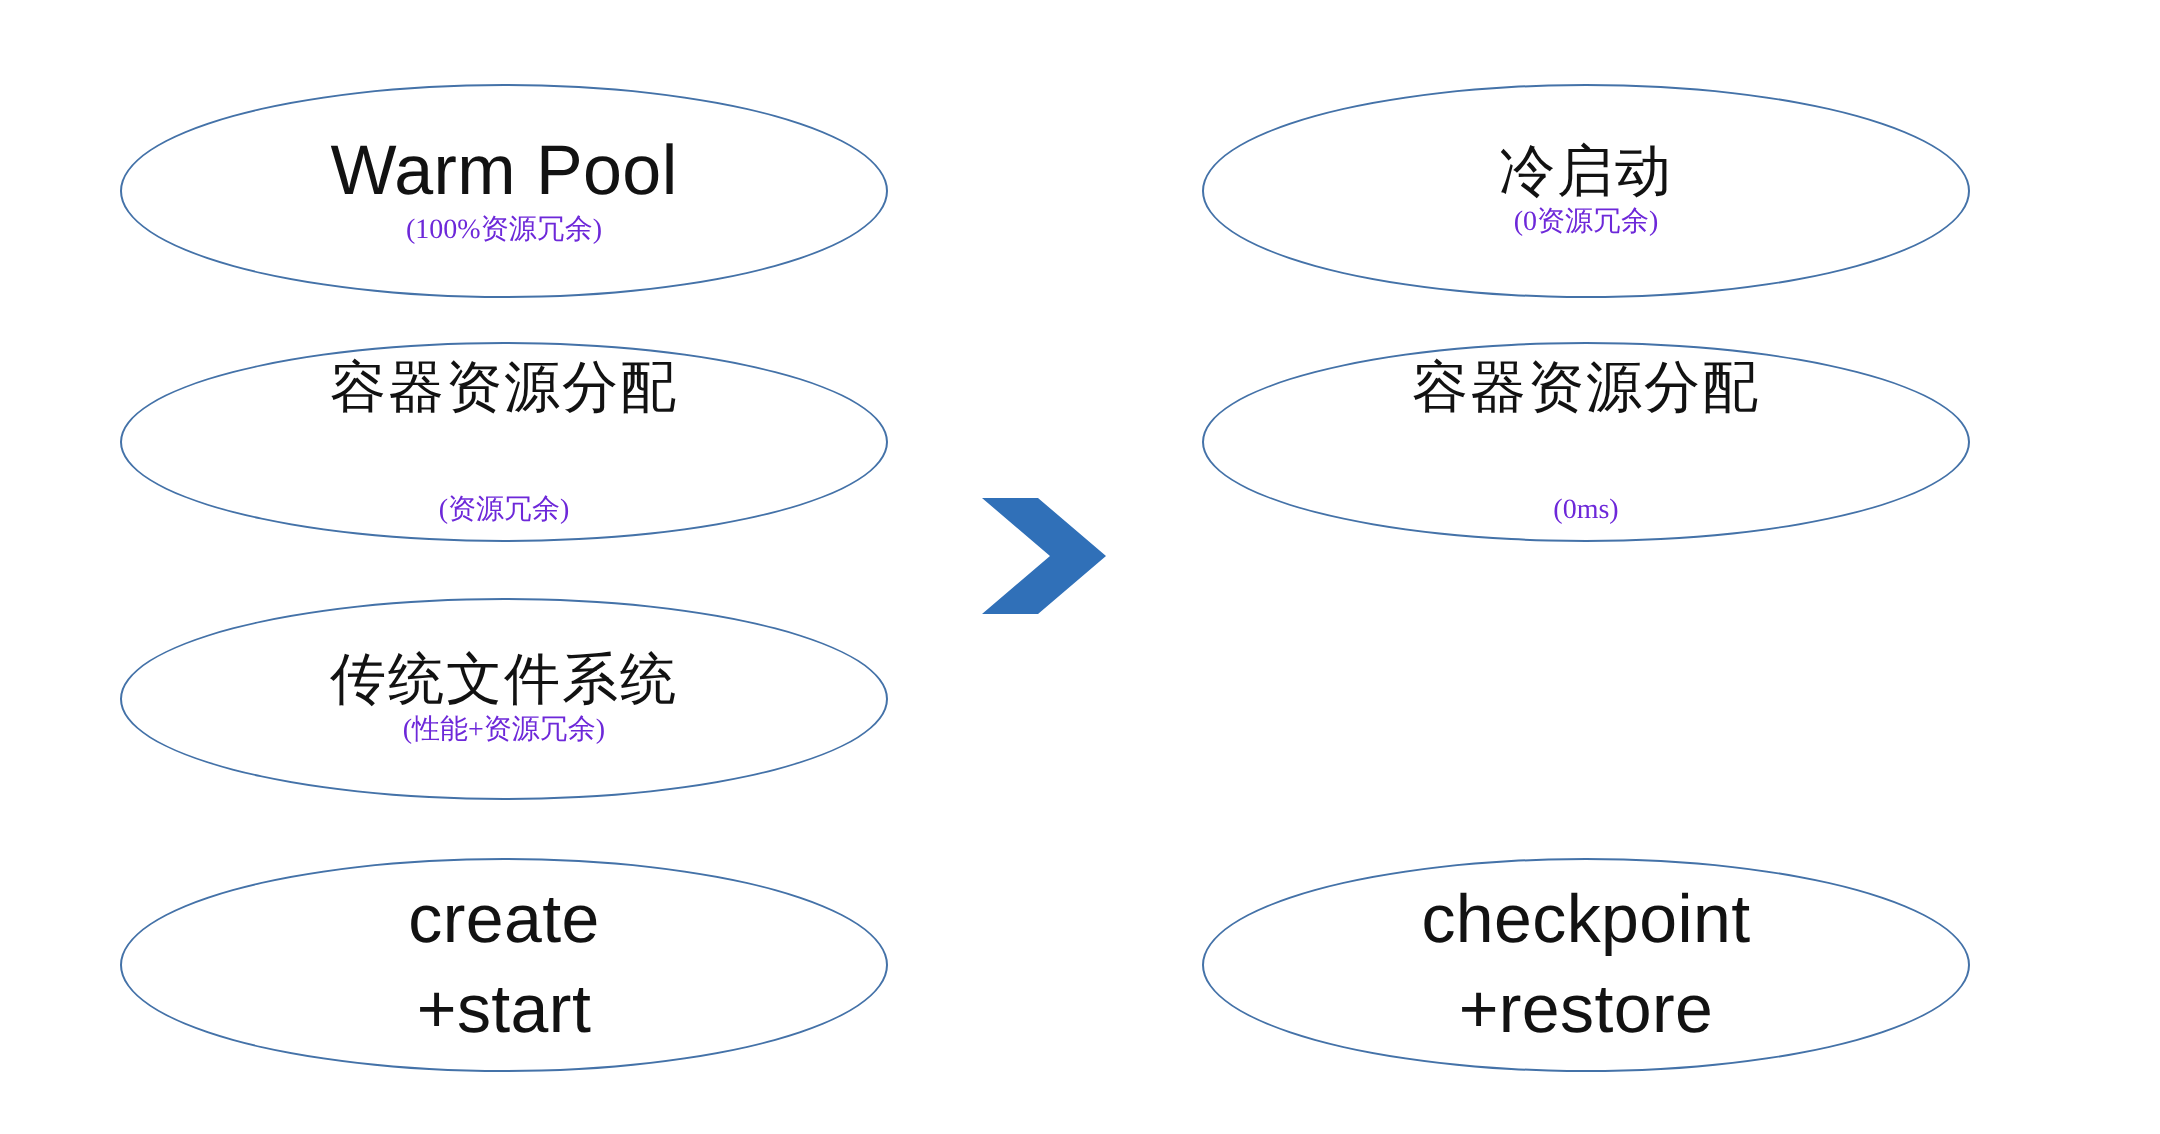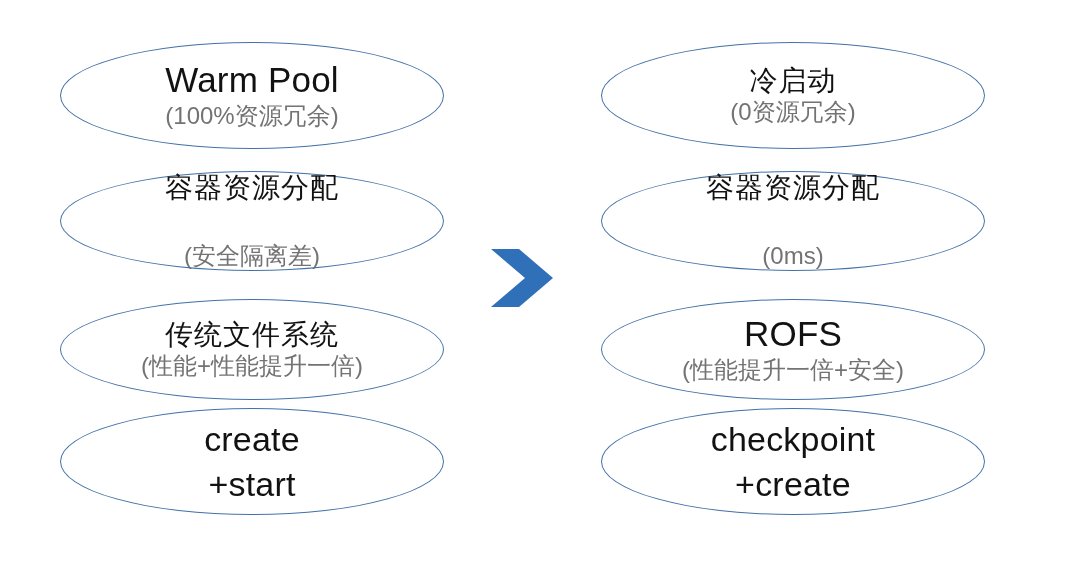--- a/index.html
+++ b/index.html
@@ -42,39 +42,40 @@
     align-items: center;
     justify-content: center;
     text-align: center;
     line-height: 1.04;
   }
 
   
   .row-1 { top: 42px;  height: 107px; }
   .row-2 { top: 171px; height: 100px; gap: 36px; }
   .row-3 { top: 299px; height: 101px; text-align: center; }
-  .row-4 { top: 408px; height: 107px; }
+  .row-4 { top: 429px; height: 107px; }
 
   .node-title {
     color: #121212;
     font-size: 35px;
     font-weight: 400;
     letter-spacing: 0.2px;
     white-space: nowrap;
   }
   .node-title.cjk {
     font-size: 28px;
     letter-spacing: 1px;
   }
   .node-sub {
-    color: #737373;
-    font-size: 24px;
+    color: #6d28d9;
+    font-size: 14px;
     font-weight: 400;
     margin-top: 5px;
     white-space: nowrap;
+    font-family: Liberation Serif, serif;
   }
 
   
   .node.stacked .node-title {
     font-size: 34px;
     margin: 0;
     line-height: 1.3;
   }
 
   
@@ -93,26 +94,26 @@
 
   <div class="column" id="col-left">
 
     <div class="node row-1">
       <div class="node-title">Warm Pool</div>
       <div class="node-sub">(100%资源冗余)</div>
     </div>
 
     <div class="node row-2">
       <div class="node-title cjk">容器资源分配</div>
-      <div class="node-sub">(安全隔离差)</div>
+      <div class="node-sub">(资源冗余)</div>
     </div>
 
     <div class="node row-3">
       <div class="node-title cjk">传统文件系统</div>
-      <div class="node-sub">(性能+性能提升一倍)</div>
+      <div class="node-sub">(性能+资源冗余)</div>
     </div>
 
     <div class="node row-4 stacked">
       <div class="node-title">create</div>
       <div class="node-title">+start</div>
     </div>
 
   </div>
 
   <div id="arrow">
@@ -126,25 +127,21 @@
     <div class="node row-1">
       <div class="node-title cjk">冷启动</div>
       <div class="node-sub">(0资源冗余)</div>
     </div>
 
     <div class="node row-2">
       <div class="node-title cjk">容器资源分配</div>
       <div class="node-sub">(0ms)</div>
     </div>
 
-    <div class="node row-3">
-      <div class="node-title">ROFS</div>
-      <div class="node-sub">(性能提升一倍+安全)</div>
-    </div>
 
     <div class="node row-4 stacked">
       <div class="node-title">checkpoint</div>
-      <div class="node-title">+create</div>
+      <div class="node-title">+restore</div>
     </div>
 
   </div>
 
 </div>
 
 </body></html>

